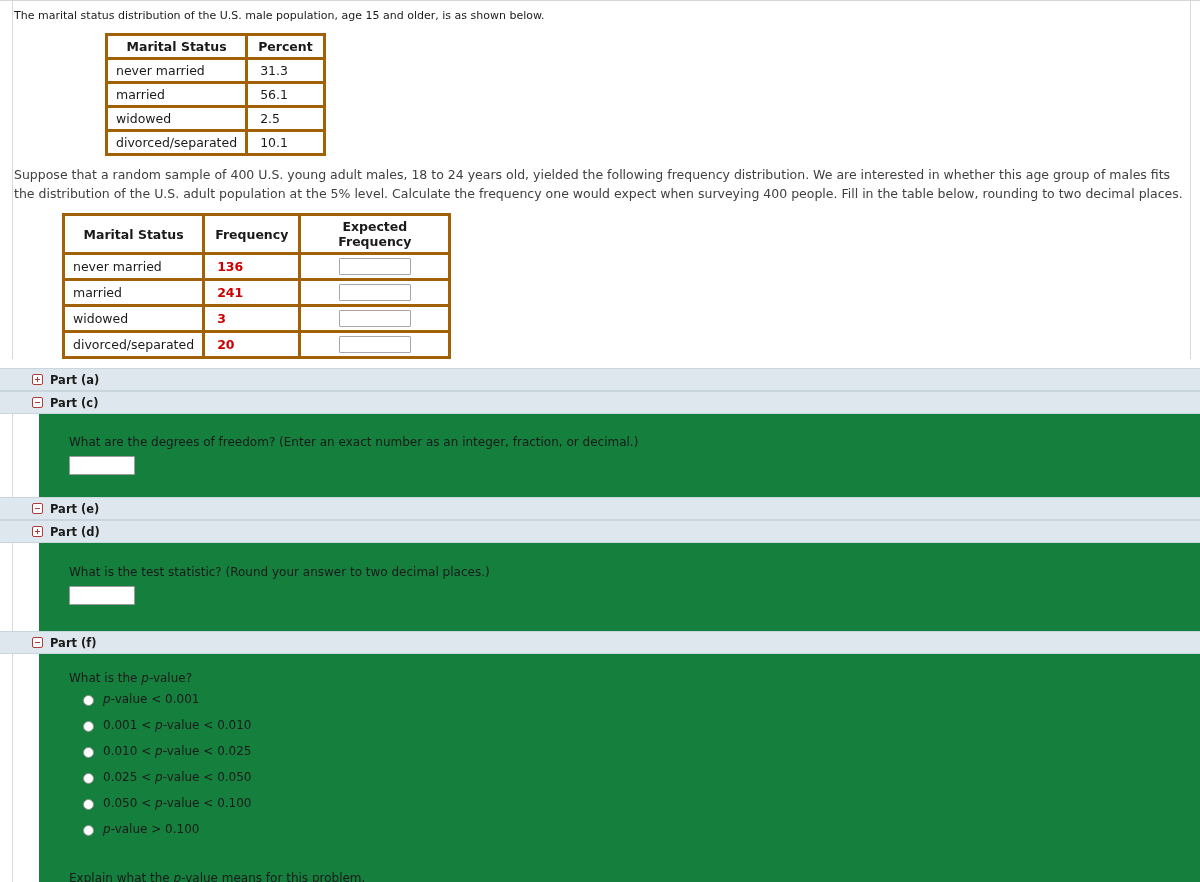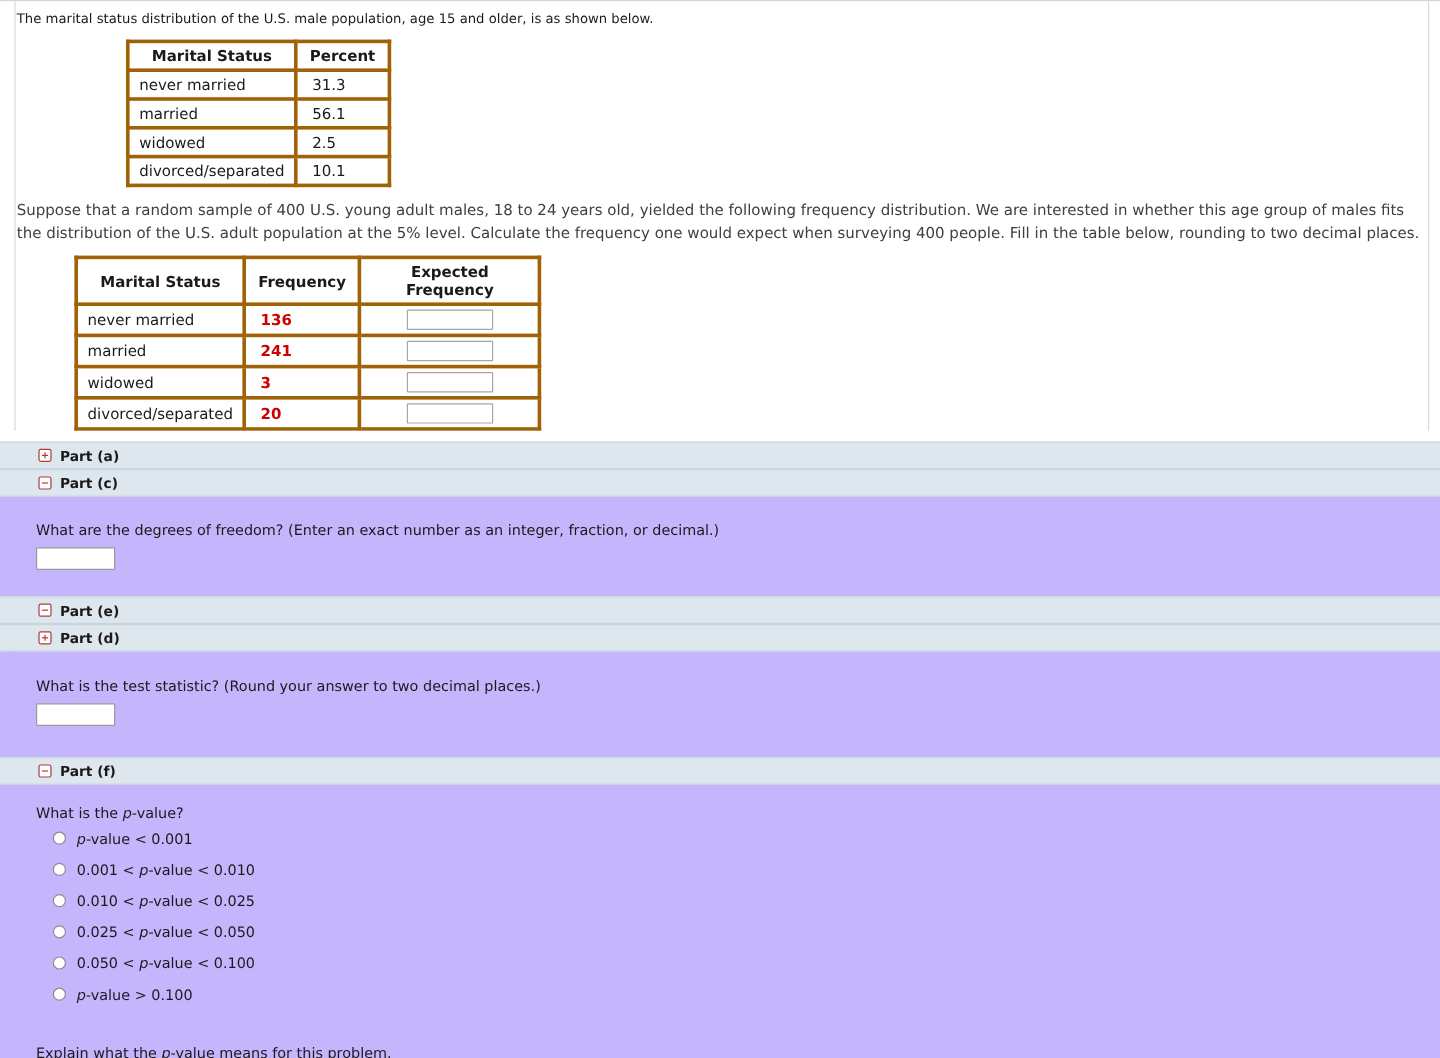--- a/index.html
+++ b/index.html
@@ -152,33 +152,34 @@
   }
   .part-bar .toggle.plus::after {
     content: "";
     position: absolute;
     left: 4px; top: 2px;
     width: 1px; height: 5px;
     background: #b03a3a;
   }
 
   .part-body {
-    background: #c4b5fd;
+    background: #15803d;
     padding: 14px 14px 14px 30px;
     font-size: 12px;
     line-height: 17px;
+    margin-left: 39px;
   }
   .part-body .q { margin: 0 0 5px 0; font-size: 12px; }
   .spacer-white { background: #ffffff; }
 
   
   .options { margin: 3px 0 0 14px; }
   .opt {
     display: flex;
-    align-items: flex-start;
+    align-items: flex-end;
     margin: 0 0 12px 0;
     font-size: 12px;
     line-height: 14px;
     cursor: pointer;
   }
   .opt:first-child { margin-top: 3px; }
   .radio {
     width: 11px; height: 11px;
     border: 1px solid #8e8e8e;
     border-radius: 50%;

